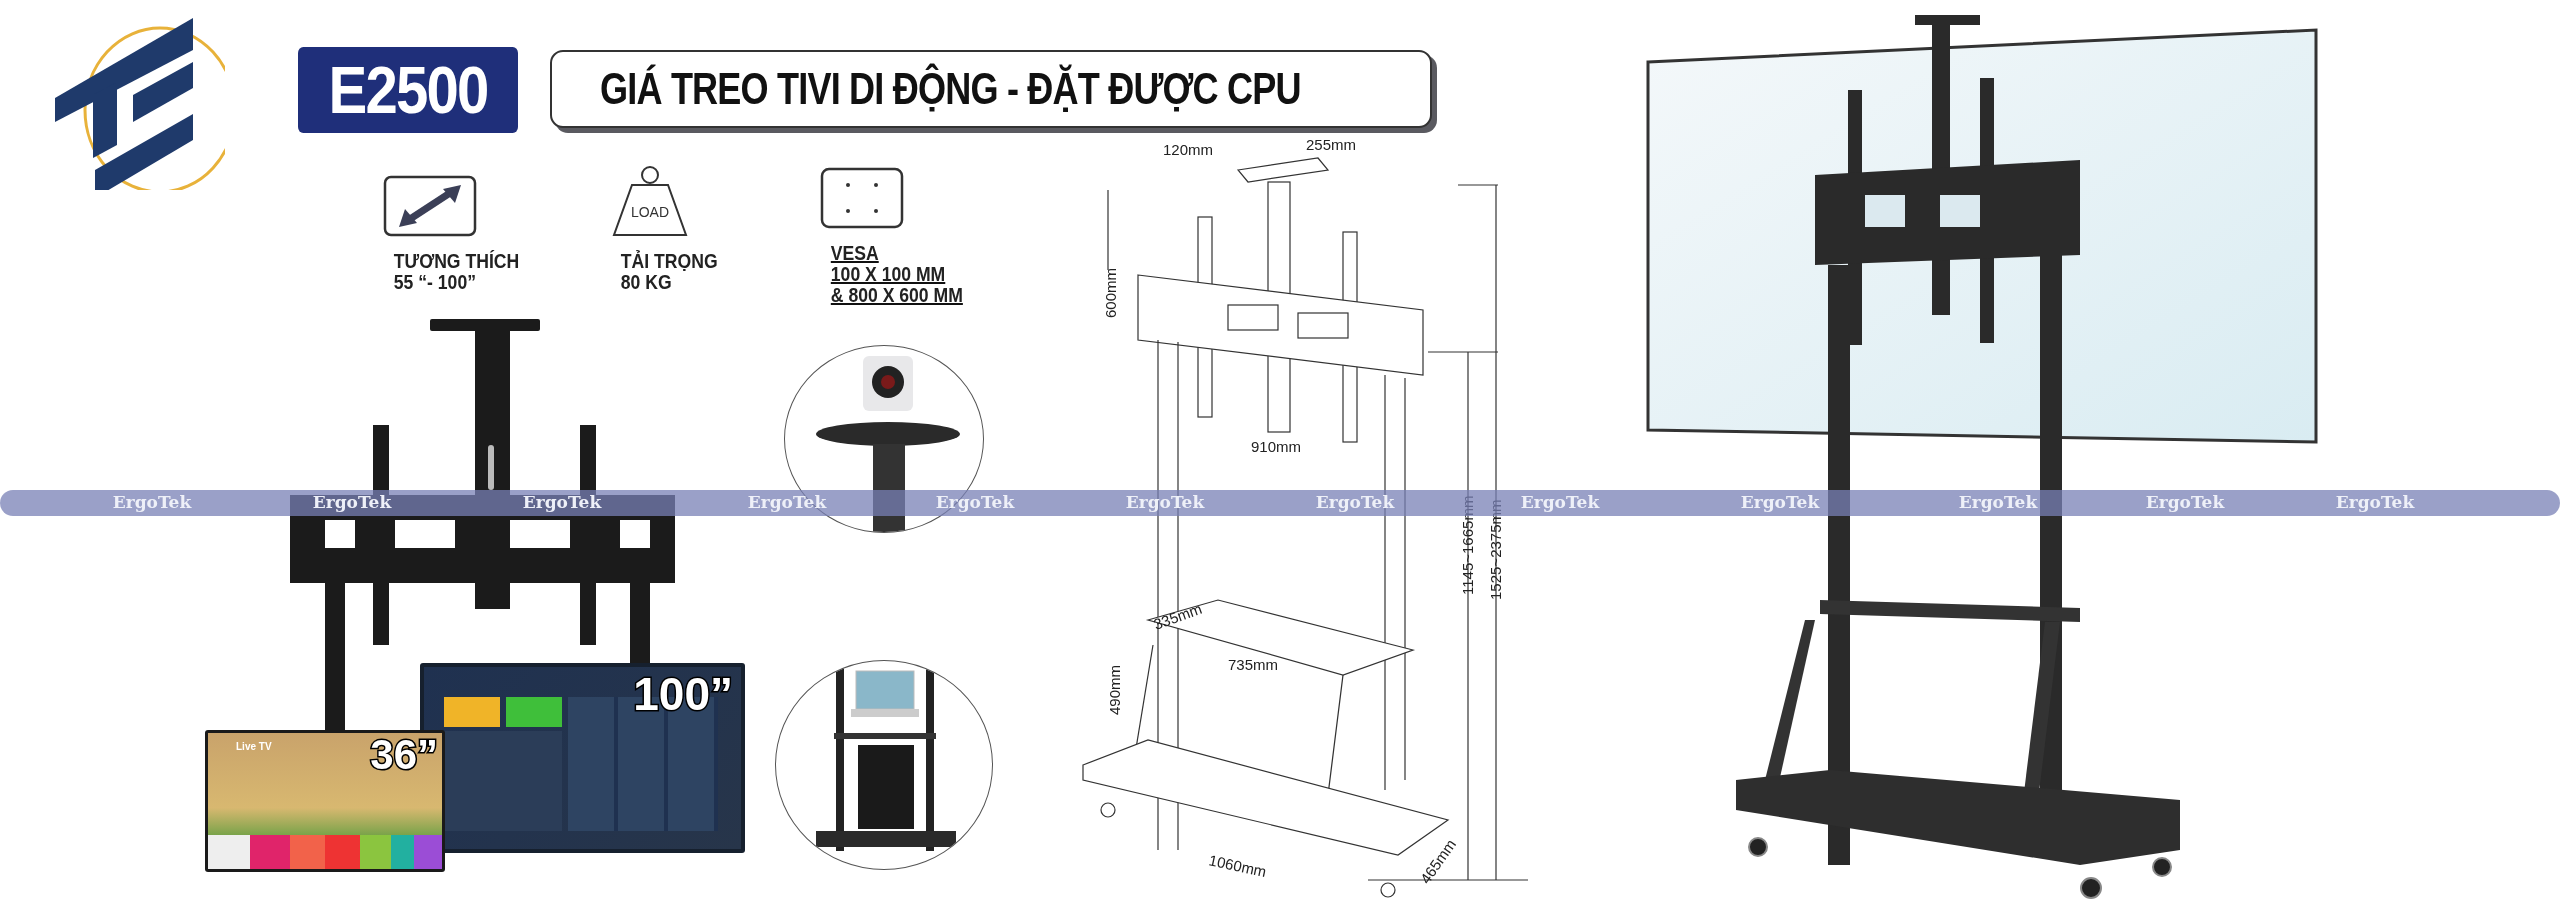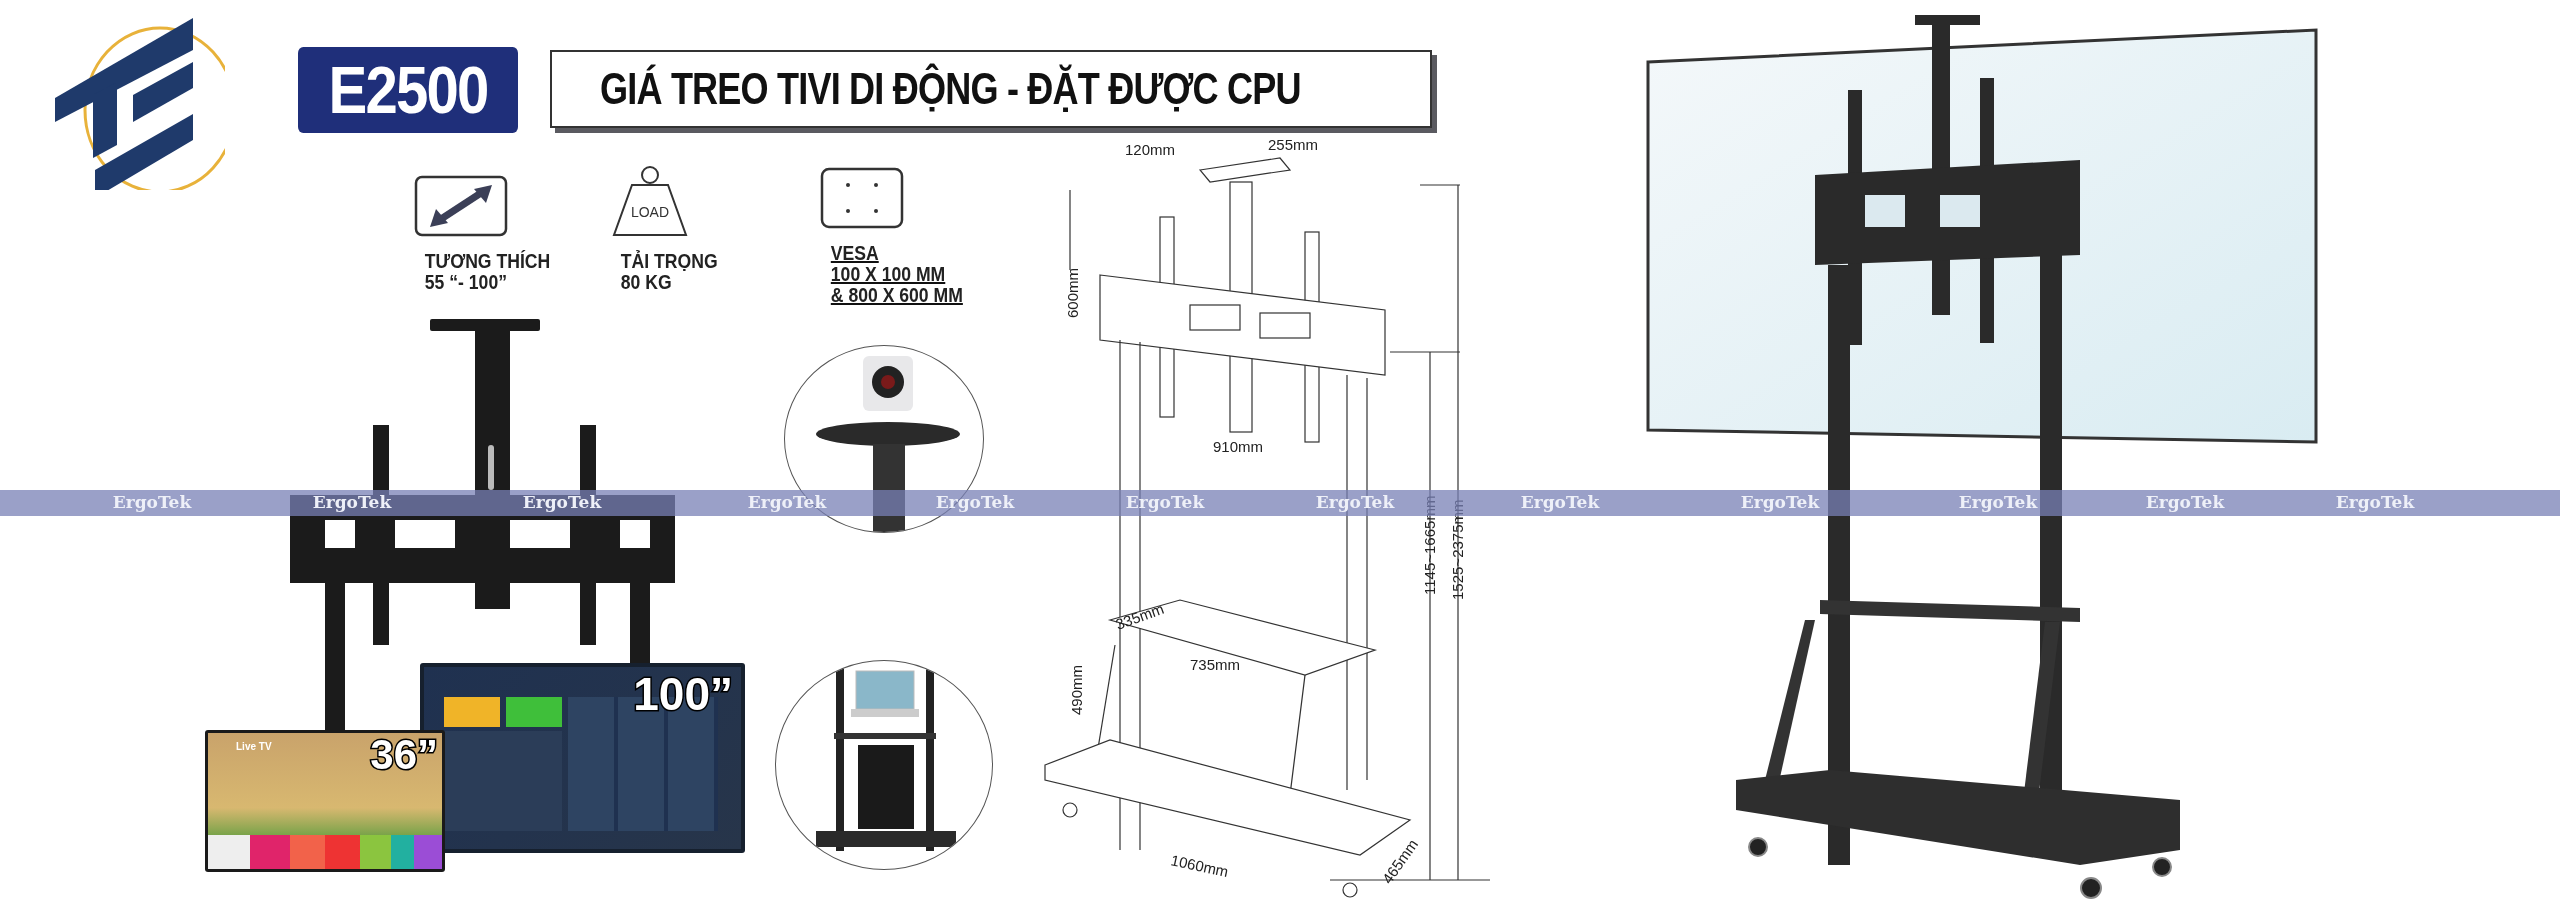--- a/index.html
+++ b/index.html
@@ -1,18 +1,18 @@
 <!DOCTYPE html>
 <html><head>
 <meta charset="utf-8">
 <style>
   * { box-sizing: border-box; margin: 0; padding: 0; }
   html, body { width: 2560px; height: 919px; background: #ffffff; overflow: hidden; }
   body { position: relative; font-family: "Liberation Sans", sans-serif; color: #111; }
-  .abs { position: absolute; }
+  .abs { position: absolute; border-radius: 13px; }
 
   
   .logo { left: 55px; top: 10px; width: 170px; height: 180px; }
 
   
   .model-badge { left: 298px; top: 47px; width: 250px; height: 86px; background: #1f2f7a; border-radius: 6px;
     color: #fff; font-family: "Liberation Sans", sans-serif; font-weight: 700; font-size: 66px; letter-spacing: -2px;
     display: flex; align-items: center; justify-content: center; transform: scaleX(0.88); transform-origin: left center; }
   .title-box { left: 550px; top: 50px; width: 882px; height: 78px; background: #fff; border: 2px solid #333;
     box-shadow: 5px 5px 0 #5a5a60; display: flex; align-items: center; padding-left: 48px; }
@@ -21,21 +21,21 @@
   
   .feature { width: 180px; text-align: left; }
   .feature .lbl { font-weight: 700; font-size: 20px; line-height: 21px; color: #222; transform: scaleX(0.88); }
   .feat-icon { margin: 0 auto 10px; }
 
   
   .band { left: 0; top: 490px; width: 2560px; height: 26px; background: rgba(120,128,182,0.75); z-index: 20; padding-left: 33px; }
   .wm { position: absolute; top: 2px; font-family: "DejaVu Serif", serif; font-weight: 700; font-size: 17px; color: #eef0f8; transform: translateX(-50%); white-space: nowrap; }
 
   
-  .drawing { left: 1030px; top: 130px; width: 560px; height: 780px; }
+  .drawing { left: 1068px; top: 130px; width: 560px; height: 780px; }
   .dim { font-family: "Liberation Sans", sans-serif; font-size: 15px; fill: #222; }
 
   
   .circle { border: 1px solid #555; border-radius: 50%; background: #fff; overflow: hidden; }
 
   
   .tv55 { left: 205px; top: 730px; width: 240px; height: 142px; background: #1a1a1a; border-radius: 3px; padding: 3px; }
   .tv100 { left: 420px; top: 663px; width: 325px; height: 190px; background: #16202e; border-radius: 3px; padding: 4px; }
   .size-label { font-family: "Liberation Sans", sans-serif; font-weight: 700; color: #fff; -webkit-text-stroke: 3px #000; paint-order: stroke fill; text-align: center; }
 </style>
@@ -50,21 +50,21 @@
     <polygon points="78,85 138,52 138,78 78,112" fill="#1f3a6b"></polygon>
     <polygon points="40,160 138,104 138,130 40,188" fill="#1f3a6b"></polygon>
   </svg>
 </div>
 
 <div class="abs model-badge">E2500</div>
 <div class="abs title-box">
   <span class="title-text">GIÁ TREO TIVI DI ĐỘNG - ĐẶT ĐƯỢC CPU</span>
 </div>
 
-<div class="abs feature" style="left:414px; top:175px;">
+<div class="abs feature" style="left:383px; top:175px;">
   <svg class="feat-icon" width="94" height="62" viewBox="0 0 94 62">
     <rect x="2" y="2" width="90" height="58" rx="6" fill="#fff" stroke="#333" stroke-width="2.5"></rect>
     <line x1="24" y1="46" x2="70" y2="16" stroke="#3b3f57" stroke-width="7"></line>
     <polygon points="16,52 22,34 34,48" fill="#3b3f57"></polygon>
     <polygon points="78,10 72,28 60,14" fill="#3b3f57"></polygon>
   </svg>
   <div class="lbl">TƯƠNG THÍCH</div>
   <div class="lbl">55 “- 100”</div>
 </div>
 

